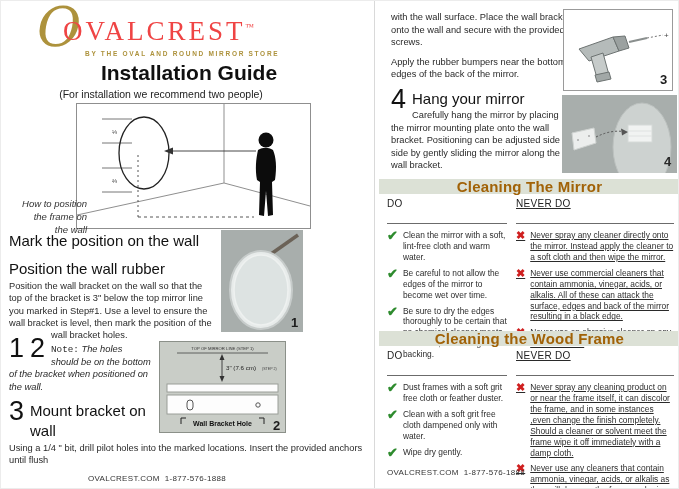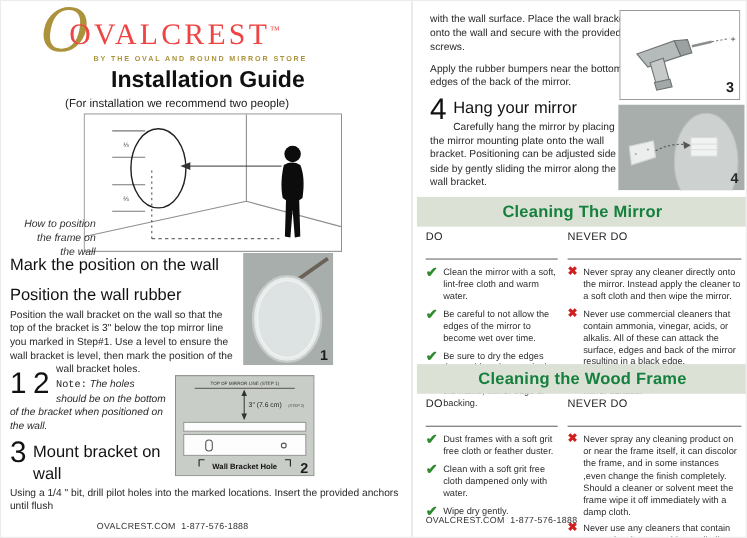--- a/index.html
+++ b/index.html
@@ -38,25 +38,25 @@
   
   .right-page{position:absolute;left:378px;top:0;width:301px;height:489px;}
   .cont-text{position:absolute;left:12px;top:10px;width:180px;font-size:9.3px;line-height:1.35;}
   .cont-text p{margin:0 0 7px 0;}
   .fig3{position:absolute;right:7px;top:8px;width:110px;height:82px;}
   .fig4{position:absolute;right:3px;top:94px;width:115px;height:78px;}
 
   .clean-section{position:absolute;left:0;width:301px;}
   .sec-mirror{top:178px;}
   .sec-frame{top:330px;}
-  .band{height:27px;background:#dce1d6;display:flex;align-items:center;justify-content:center;
-        font-size:15px;font-weight:700;color:#15803d;letter-spacing:0.2px;}
+  .band{height:15px;background:#dce1d6;display:flex;align-items:center;justify-content:center;
+        font-size:15px;font-weight:700;color:#a16207;letter-spacing:0.2px;}
   .cols{display:flex;padding:4px 6px 0 8px;}
   .do-col{width:120px;margin-right:9px;flex-shrink:0;}
-  .never-col{flex:1;}
+  .never-col{flex:1;text-decoration:underline;}
   .col-label{font-size:10px;color:#222;border-bottom:1.5px solid #6b6b6b;padding-bottom:14px;
              margin-bottom:6px;letter-spacing:0.3px;}
   .item{display:flex;gap:5px;margin-bottom:5px;font-size:8.4px;line-height:1.3;color:#2d2d2d;}
   .check{color:#2e8b2e;font-size:13px;line-height:0.9;font-weight:700;flex-shrink:0;}
   .cross{color:#cf1f1f;font-size:11px;line-height:1;font-weight:700;flex-shrink:0;}
   .right-footer{position:absolute;left:8px;bottom:13px;font-size:8px;color:#333;
                 letter-spacing:0.3px;white-space:pre;}
 </style>
 </head>
 <body>

